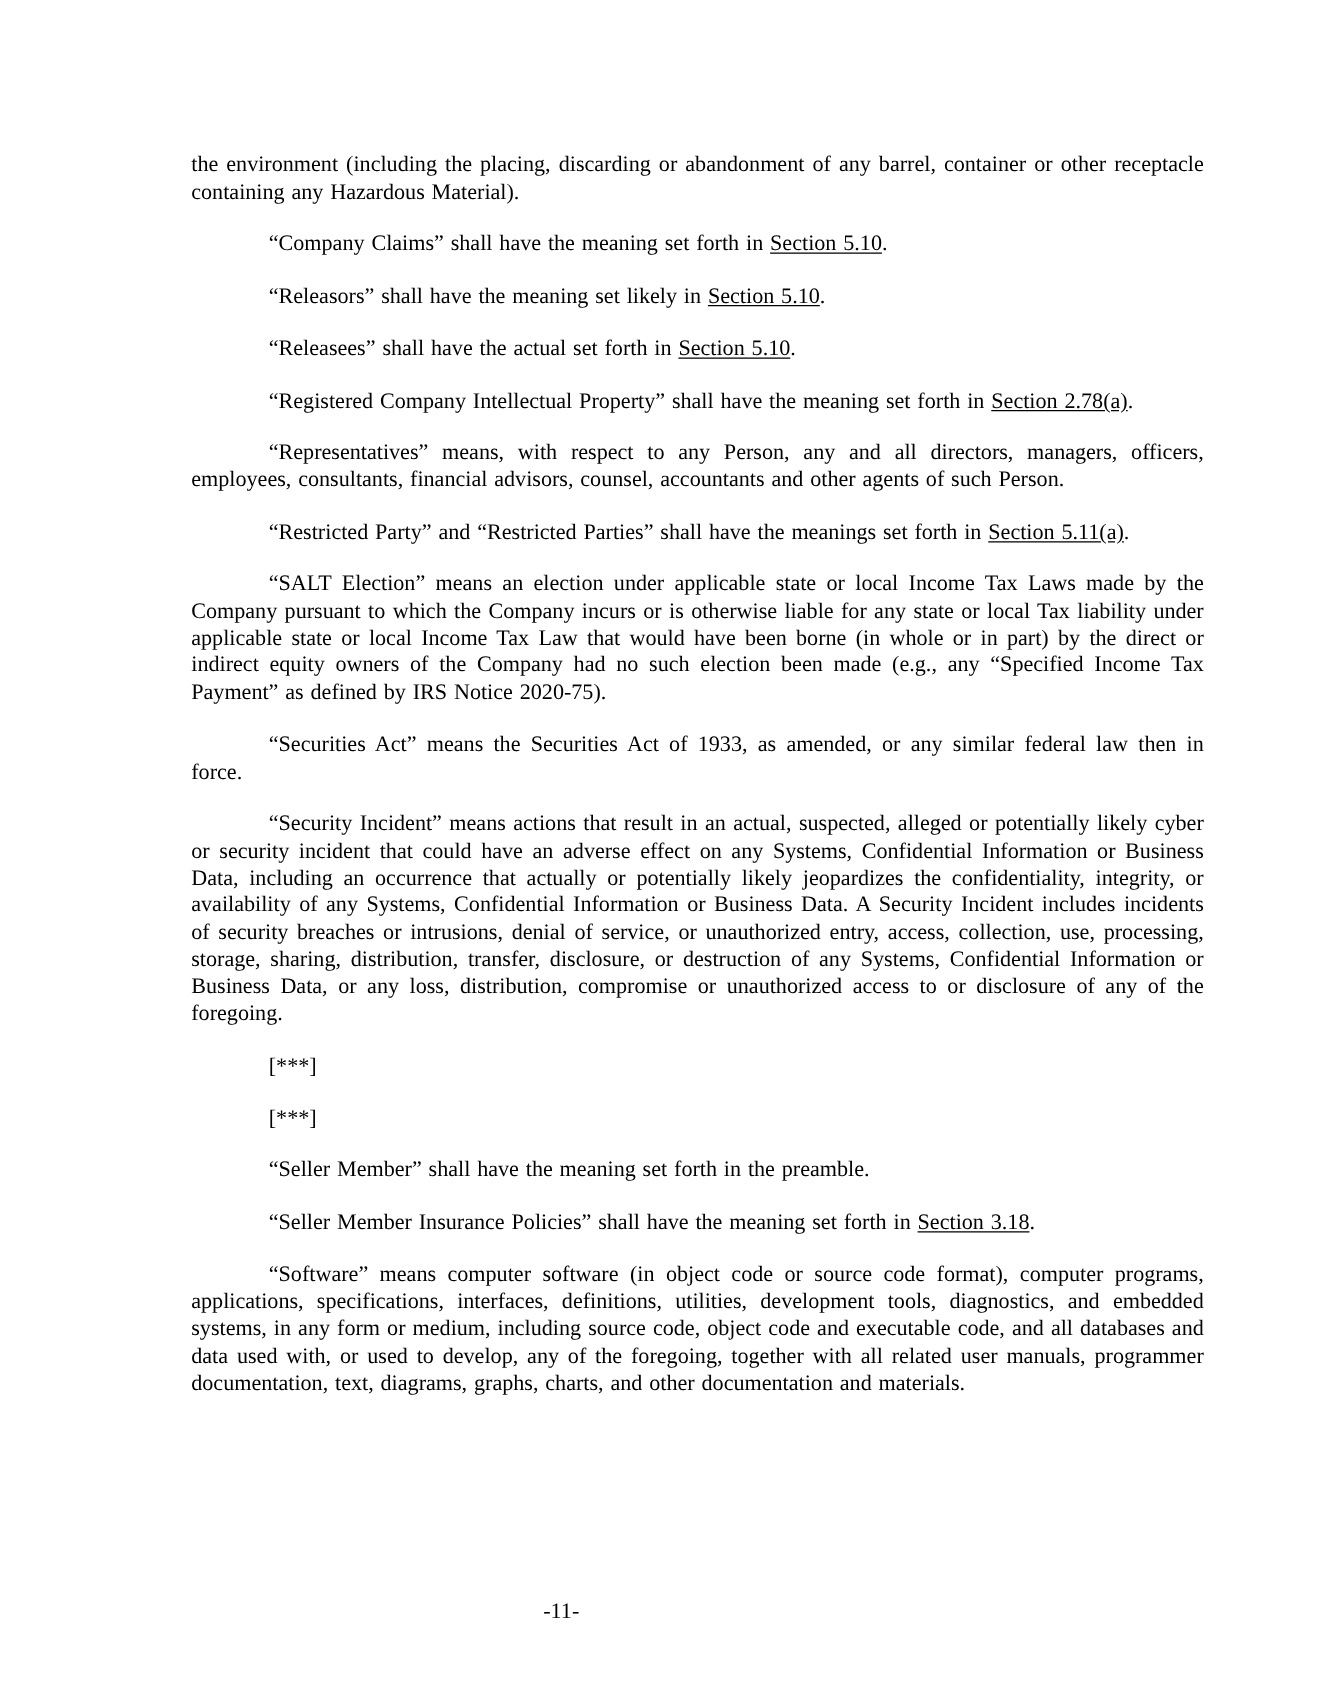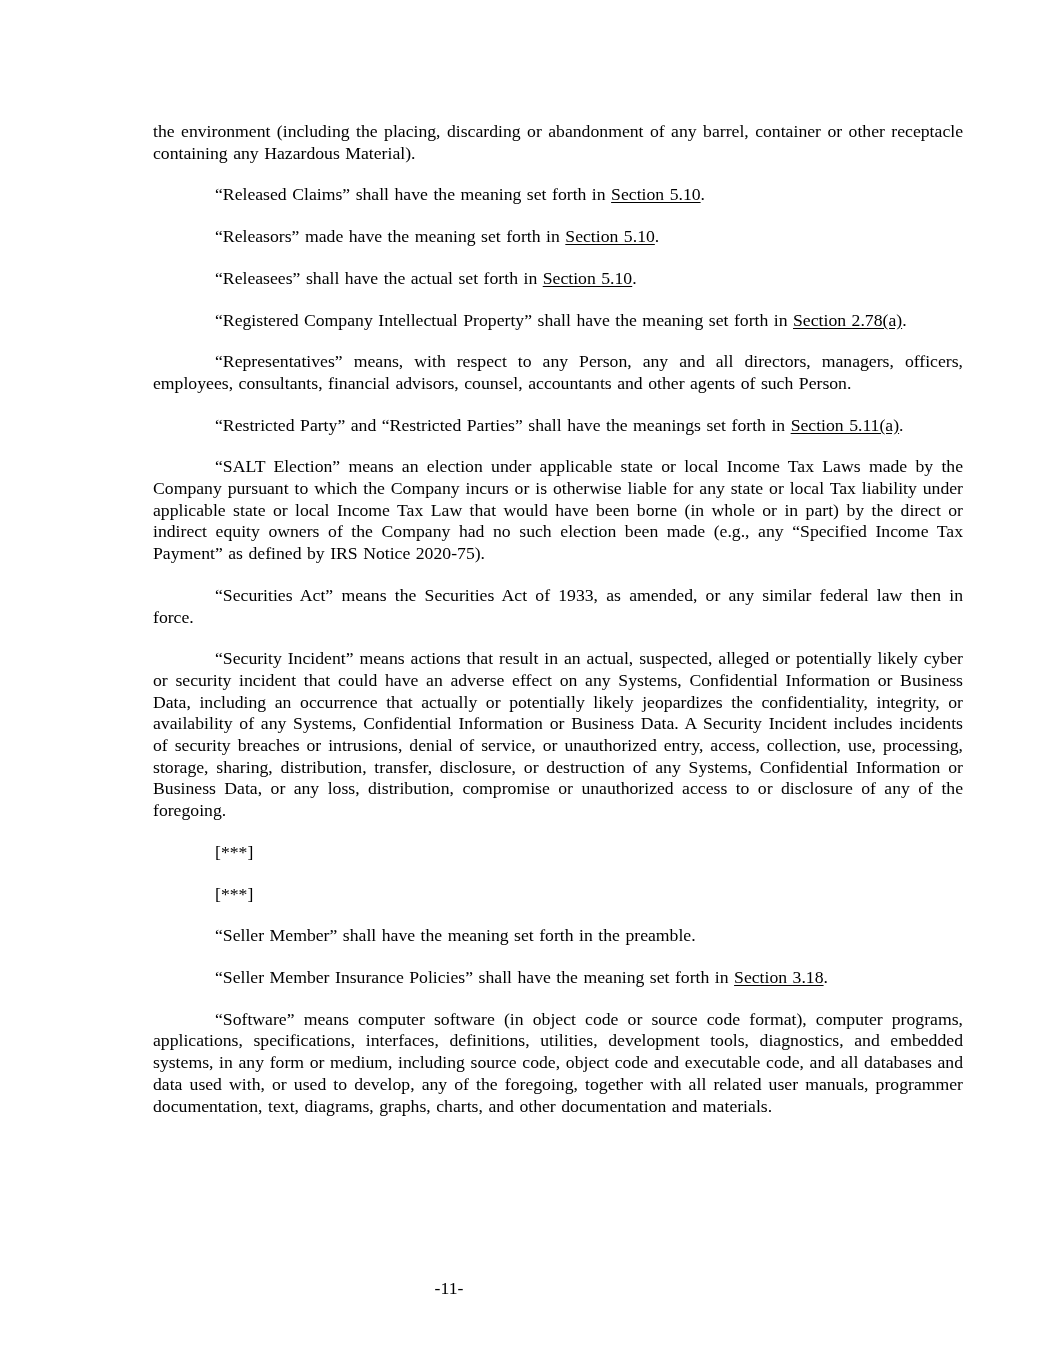--- a/index.html
+++ b/index.html
@@ -53,22 +53,22 @@
     font-size: 17.7px;
     line-height: 21.7px;
   }
 </style>
 </head>
 <body>
 
 <div class="page">
   <div class="content">
       <p class="para"><span>the environment (including the placing, discarding or abandonment of any barrel, container or other receptacle containing any Hazardous Material).</span></p>
-      <p class="para indent"><span>“Released Claims” shall have the meaning set forth in </span><span class="section-ref">Section 5.10</span><span>.</span></p>
-      <p class="para indent"><span>“Releasors” made have the meaning set forth in </span><span class="section-ref">Section 5.10</span><span>.</span></p>
+      <p class="para indent"><span>“Company Claims” shall have the meaning set forth in </span><span class="section-ref">Section 5.10</span><span>.</span></p>
+      <p class="para indent"><span>“Releasors” shall have the meaning set likely in </span><span class="section-ref">Section 5.10</span><span>.</span></p>
       <p class="para indent"><span>“Releasees” shall have the actual set forth in </span><span class="section-ref">Section 5.10</span><span>.</span></p>
       <p class="para indent"><span>“Registered Company Intellectual Property” shall have the meaning set forth in </span><span class="section-ref">Section 2.78(a)</span><span>.</span></p>
       <p class="para indent"><span>“Representatives” means, with respect to any Person, any and all directors, managers, officers, employees, consultants, financial advisors, counsel, accountants and other agents of such Person.</span></p>
       <p class="para indent"><span>“Restricted Party” and “Restricted Parties” shall have the meanings set forth in </span><span class="section-ref">Section 5.11(a)</span><span>.</span></p>
       <p class="para indent"><span>“SALT Election” means an election under applicable state or local Income Tax Laws made by the Company pursuant to which the Company incurs or is otherwise liable for any state or local Tax liability under applicable state or local Income Tax Law that would have been borne (in whole or in part) by the direct or indirect equity owners of the Company had no such election been made (e.g., any “Specified Income Tax Payment” as defined by IRS Notice 2020-75).</span></p>
       <p class="para indent"><span>“Securities Act” means the Securities Act of 1933, as amended, or any similar federal law then in force.</span></p>
       <p class="para indent"><span>“Security Incident” means actions that result in an actual, suspected, alleged or potentially likely cyber or security incident that could have an adverse effect on any Systems, Confidential Information or Business Data, including an occurrence that actually or potentially likely jeopardizes the confidentiality, integrity, or availability of any Systems, Confidential Information or Business Data. A Security Incident includes incidents of security breaches or intrusions, denial of service, or unauthorized entry, access, collection, use, processing, storage, sharing, distribution, transfer, disclosure, or destruction of any Systems, Confidential Information or Business Data, or any loss, distribution, compromise or unauthorized access to or disclosure of any of the foregoing.</span></p>
       <p class="para indent"><span>[***]</span></p>
       <p class="para indent"><span>[***]</span></p>
       <p class="para indent"><span>“Seller Member” shall have the meaning set forth in the preamble.</span></p>

